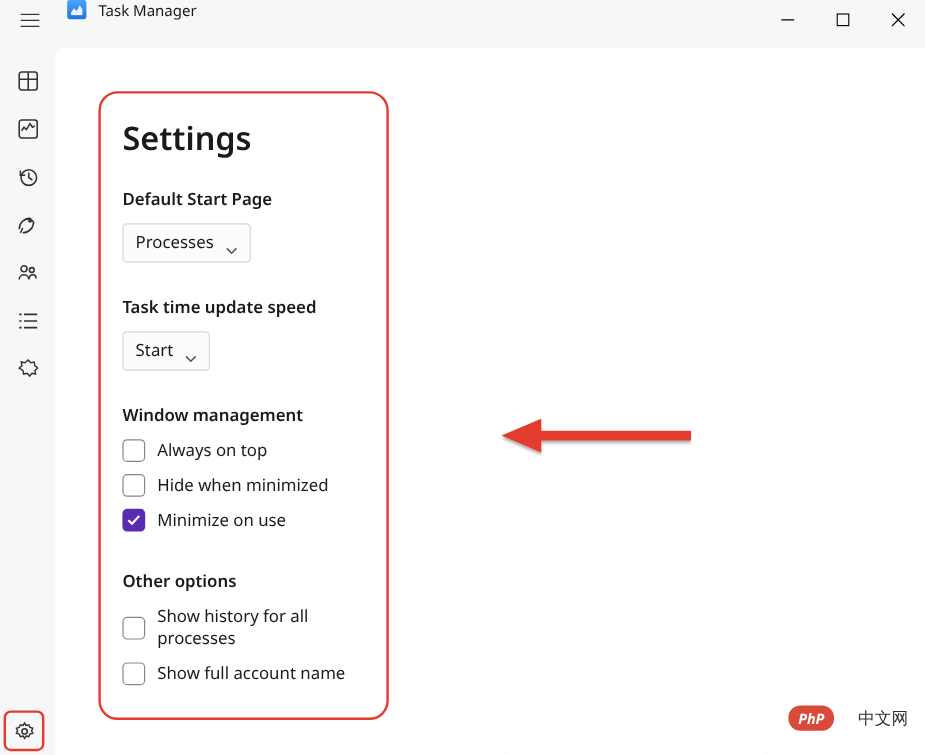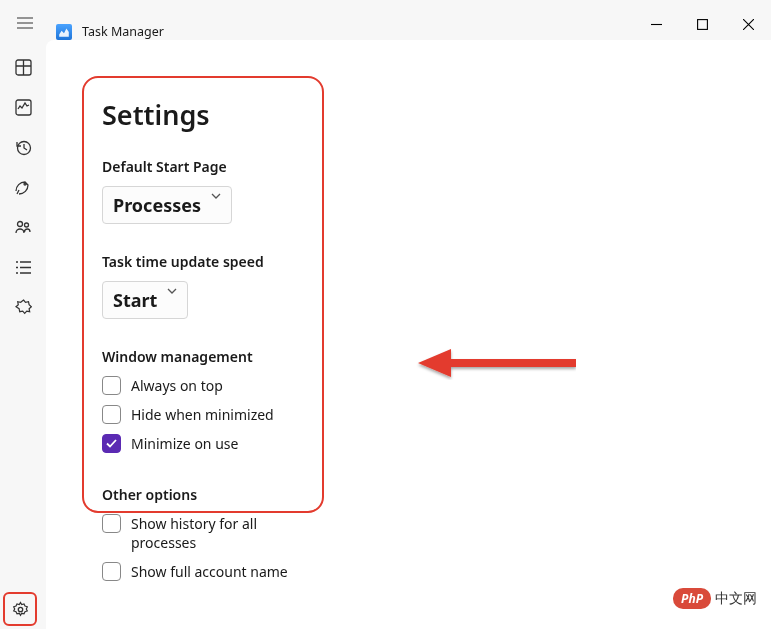--- a/index.html
+++ b/index.html
@@ -4,21 +4,21 @@
 <style>
   * { box-sizing: border-box; margin: 0; padding: 0; }
   body {
     width: 771px; height: 629px;
     font-family: "Segoe UI", system-ui, sans-serif;
     background: #f7f7f7;
     position: relative; overflow: hidden;
     font-size: 14px; color: #1a1a1a;
   }
   .titlebar {
-    height: 40px; display: flex; align-items: flex-end;
+    height: 40px; display: flex; align-items: flex-start;
     padding-left: 8px; background: #f7f7f7;
   }
   .hamburger {
     width: 34px; height: 34px; display: flex; align-items: center; justify-content: center;
     cursor: pointer;
   }
   .app-icon {
     width: 16px; height: 16px; margin: 0 10px 0 14px;
     background: linear-gradient(180deg,#4aa3ff 0%,#1e74d8 100%);
     border-radius: 2px; position: relative;
@@ -50,53 +50,53 @@
     border:2px solid #e33b2e; border-radius:6px;
     display:flex; align-items:center; justify-content:center;
     background:#f7f7f7; cursor:pointer;
   }
   .main {
     position:absolute; left:46px; right:0; top:40px; bottom:0;
     background:#fff; border-top-left-radius:8px;
   }
   .panel {
     position:absolute; left:36px; top:36px;
-    width:242px; height:437px;
+    width:242px; height:524px;
     border:2px solid #e33b2e; border-radius:16px;
     padding:18px 18px;
   }
   h1 { font-size:27px; font-weight:600; margin-bottom:24px; }
   .section-label { font-size:14px; font-weight:600; margin:4px 0 10px; }
   .select {
-    display:inline-flex; align-items:flex-start; gap:10px;
+    display:inline-flex; align-items:flex-end; gap:10px;
     border:1px solid #d6d6d6; border-radius:4px;
-    padding:6px 10px; font-size:18px;
-    margin-bottom:24px; cursor:pointer; background:#fcfcfc;font-weight:bold;
+    padding:6px 10px; font-size:14px;
+    margin-bottom:24px; cursor:pointer; background:#fcfcfc;
   }
   .chev { color:#555; }
   .check-row {
-    display:flex; align-items:flex-start; gap:10px;
+    display:flex; align-items:center; gap:10px;
     margin:10px 0; font-size:14px;
   }
   .checkbox {
     width:19px; height:19px; border:1.5px solid #888; border-radius:4px;
     display:flex; align-items:center; justify-content:center;
     cursor:pointer; flex-shrink:0; background:#fff;
   }
   .checkbox.checked { background:#5b2ab3; border-color:#5b2ab3; }
   .checkbox.checked svg { display:block; }
   .checkbox svg { display:none; }
   .group-gap { height:18px; }
   .arrow {
     position:absolute; left:370px; top:306px; width:160px; height:34px;
     pointer-events:none;
   }
   .watermark {
     position:absolute; right:14px; bottom:20px;
-    display:flex; gap:4px;
+    display:flex; align-items:center; gap:20px;
     font-size:14px; color:#333;
   }
   .php-badge {
     background:#d94a3a; color:#fff; font-weight:700;
     font-size:12px; border-radius:10px; padding:2px 8px;
     font-style:italic;
   }
 </style>
 </head>
 <body>

